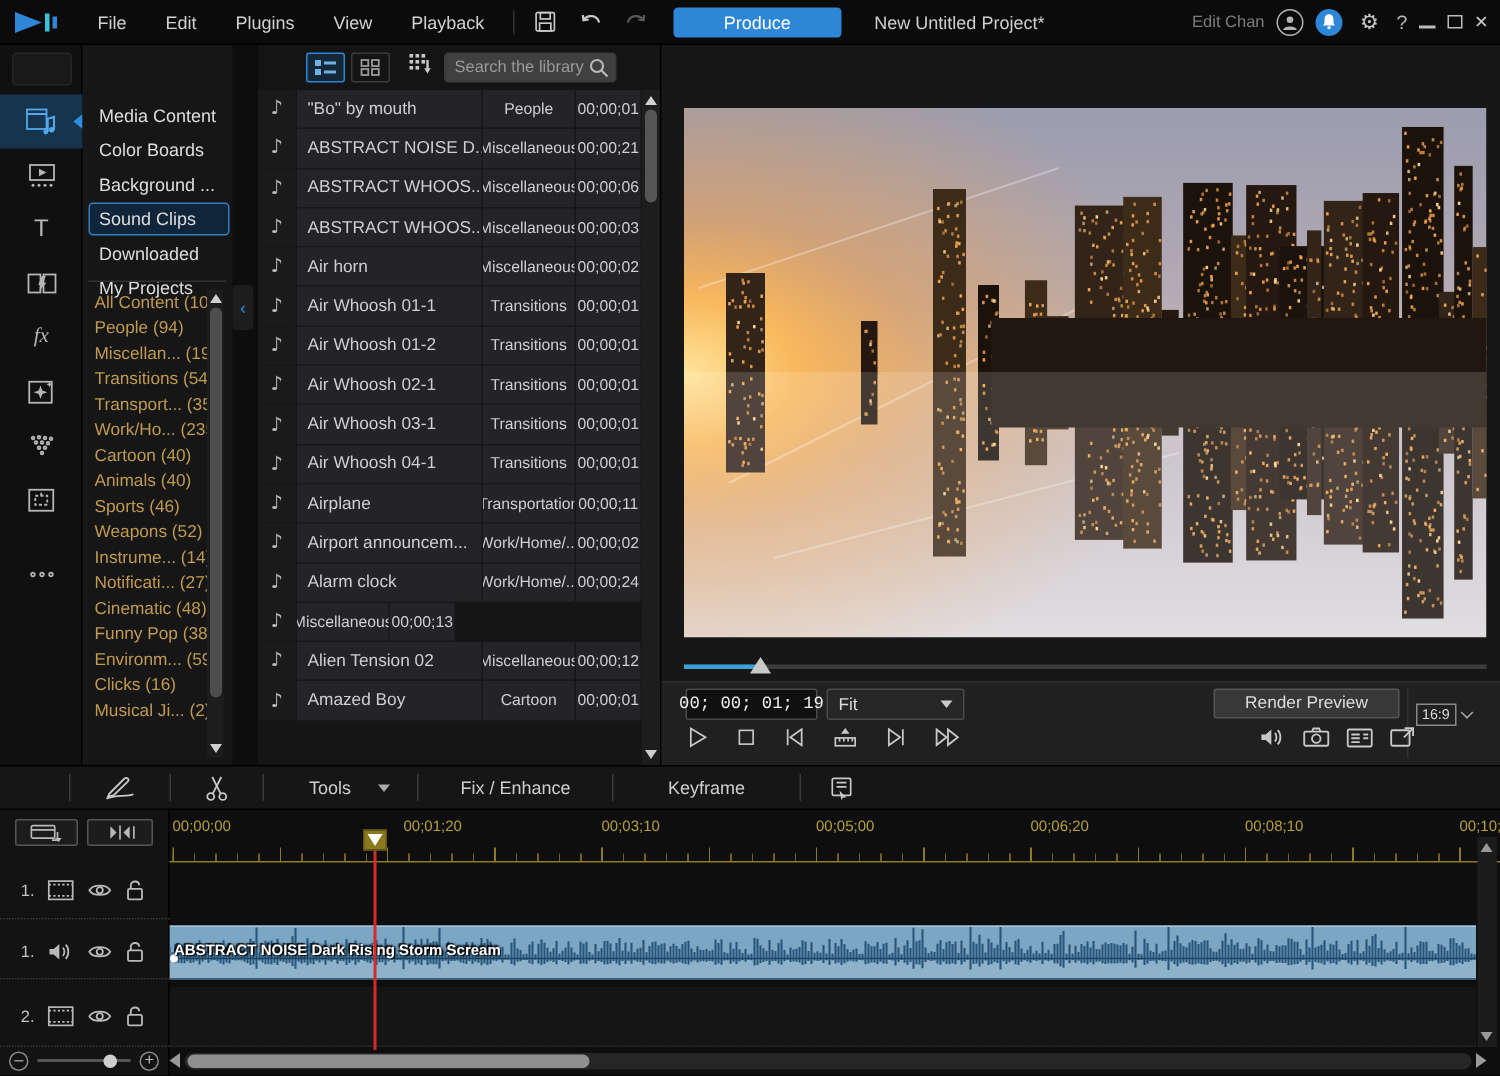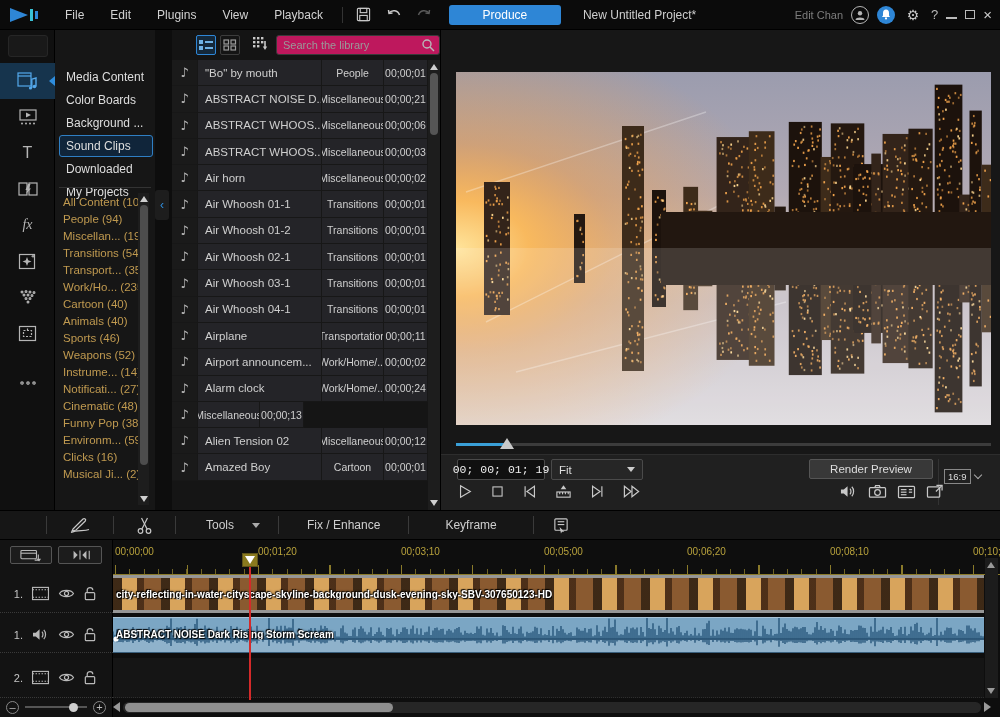--- a/index.html
+++ b/index.html
@@ -46,21 +46,21 @@
   #cat-scroll-thumb { position:absolute; left:1.5px; top:12px; width:8px; height:260px; background:#4d4d4d; border-radius:4px; }
   .tri-up { width:0; height:0; border-left:4px solid transparent; border-right:4px solid transparent; border-bottom:6px solid #cfcfcf; }
   .tri-down { width:0; height:0; border-left:4px solid transparent; border-right:4px solid transparent; border-top:6px solid #cfcfcf; }
   #collapse-handle { position:absolute; left:155px; top:190px; width:14px; height:30px; background:#1d1d1d; border-radius:3px; color:#2f8ede; font-size:12px; display:flex; align-items:center; justify-content:center; }
 
   
   #library-toolbar { position:absolute; left:172px; top:30px; width:268px; height:30px; background:#141414; display:flex; align-items:center; }
   .view-btn { width:26px; height:20px; border:1px solid #3c3c3c; border-radius:2px; margin-right:4px; display:flex; align-items:center; justify-content:center; }
   .view-btn.selected { border-color:#2e86d6; background:#14283a; }
   #sort-btn { margin:0 8px; }
-  #search-box { width:164px; height:20px; background:#be185d; border:1px solid #3a3a3a; border-radius:3px; color:#bbb; font-size:11px; padding:0 20px 0 6px; }
+  #search-box { width:115px; height:20px; background:#404040; border:1px solid #3a3a3a; border-radius:3px; color:#bbb; font-size:11px; padding:0 20px 0 6px; }
   #search-box::placeholder { color:#9a9a9a; }
   #search-wrap { position:relative; }
   #search-icon { position:absolute; right:5px; top:3px; }
 
   #clip-table { position:absolute; left:172px; top:60px; width:268px; height:450px; background:#151515; overflow:hidden; }
   #table-header { display:flex; height:27px; }
   .th { background:#2c2c2c; border-right:1px solid #171717; font-size:12px; color:#d6d6d6; display:flex; align-items:center; justify-content:center; gap:5px; }
   .th-name { width:150px; } .th-cat { width:62px; } .th-dur { width:44px; }
   .sort-arrow { width:0; height:0; border-left:4px solid transparent; border-right:4px solid transparent; border-bottom:5px solid #ccc; }
   .table-row { display:flex; height:26.3px; align-items:stretch; }
@@ -2307,34 +2307,29 @@
         <div id="zoom-slider">
             <div id="zoom-slider-handle"></div>
           </div>
         <div class="zoom-btn">+</div>
       </div>
     </div>
 
     <div id="ruler">
 
     <div class="ruler-label" style="left: 2px;">00;00;00</div>
-        <div class="ruler-label" style="left: 145px;">00;01;20</div>
+        <div class="ruler-label" style="left: 156px;">00;01;20</div>
         <div class="ruler-label" style="left: 288px;">00;03;10</div>
         <div class="ruler-label" style="left: 431px;">00;05;00</div>
         <div class="ruler-label" style="left: 574px;">00;06;20</div>
         <div class="ruler-label" style="left: 717px;">00;08;10</div>
         <div class="ruler-label" style="left: 860px;">00;10;00</div>
       </div>
 
     <div id="clips-area">
-      <div id="video-lane">
-        <div id="video-clip">
-          <div class="clip-label">city-reflecting-in-water-cityscape-skyline-background-dusk-evening-sky-SBV-307650123-HD</div>
-        </div>
-      </div>
       <div id="audio-lane">
         <svg id="audio-wave-svg" width="871" height="34" viewBox="0 0 871 34">
             <rect x="0" y="0" width="871" height="34" fill="#7ba6c4"></rect>
             <rect x="0" y="21" width="871" height="13" fill="#8fb2cb"></rect>
             <path d="M0 23.5V13.4M2 22.4V16.8M4 24.2V11.4M6 23.9V12.4M8 24.1V11.7M10 24.2V11.4M12 22.8V15.6M14 24.0V12.1M16 23.7V12.8M18 22.5V16.6M20 25.0V8.9M22 23.1V14.8M24 21.9V18.4M26 24.0V12.0M28 22.4V16.7M30 22.0V18.1M32 22.8V15.6M34 24.1V11.6M36 25.0V8.9M38 23.6V13.3M40 24.3V11.2M42 22.0V17.9M44 22.4V16.8M46 22.1V17.6M48 22.3V17.2M50 23.1V14.7M52 24.1V11.7M54 25.4V7.8M56 24.9V9.3M58 27.9V0.4M60 22.3V17.2M62 23.6V13.2M64 24.9V9.2M66 24.7V9.8M68 25.0V9.0M70 24.0V12.1M72 25.4V7.9M74 22.9V15.4M76 23.4V13.9M78 24.4V10.9M80 23.8V12.6M82 26.0V6.1M84 27.8V0.7M86 23.1V14.8M88 24.5V10.5M90 23.6V13.3M92 25.5V7.6M94 24.4V10.7M96 24.8V9.7M98 22.5V16.6M100 23.7V13.0M102 22.4V16.8M104 25.1V8.8M106 22.4V16.8M108 23.2V14.3M110 21.9V18.2M112 24.5V10.5M114 22.6V16.3M116 22.8V15.5M118 25.3V8.0M120 24.0V12.1M122 22.4V16.9M124 25.1V8.8M126 23.5V13.4M128 21.9V18.4M130 22.7V16.0M132 23.5V13.5M134 24.2V11.4M136 22.6V16.1M138 25.1V8.6M140 23.5V13.6M142 23.3V14.0M144 25.4V7.7M146 22.8V15.7M148 22.0V18.1M150 23.7V12.8M152 22.0V18.1M154 22.1V17.8M156 28.1V-0.2M158 22.1V17.7M160 24.2V11.4M162 22.8V15.6M164 25.2V8.3M166 24.1V11.8M168 25.4V7.8M170 22.2V17.5M172 25.4V7.8M174 24.5V10.5M176 24.8V9.6M178 24.8V9.7M180 27.7V0.9M182 22.8V15.5M184 22.5V16.6M186 24.7V9.9M188 22.7V15.9M190 22.6V16.3M192 22.4V16.9M194 23.6V13.1M196 24.1V11.8M198 24.7V10.0M200 22.7V15.8M202 24.7V10.0M204 23.2V14.5M206 23.8V12.6M208 25.5V7.4M210 24.4V10.7M212 25.3V8.0M214 24.7V9.9M216 22.4V16.8M218 22.6V16.2M220 21.9V18.3M222 23.6V13.2M224 21.9V18.4M226 21.9V18.4M228 24.6V10.3M230 25.5V7.6M232 23.2V14.4M234 22.9V15.4M236 22.0V18.1M238 22.0V17.9M240 24.1V11.6M242 24.8V9.6M244 21.9V18.2M246 24.3V11.1M248 25.2V8.3M250 24.5V10.5M252 23.4V13.8M254 22.5V16.5M256 23.3V14.2M258 24.9V9.3M260 22.0V17.9M262 22.7V15.9M264 23.4V13.9M266 24.8V9.6M268 23.4V13.7M270 22.3V17.0M272 21.9V18.4M274 24.7V9.9M276 24.3V11.0M278 24.7V9.8M280 22.5V16.6M282 21.9V18.3M284 24.2V11.3M286 22.6V16.1M288 23.3V14.1M290 24.9V9.4M292 24.9V9.3M294 24.3V11.0M296 22.6V16.2M298 24.4V10.7M300 25.5V7.4M302 22.7V15.8M304 24.6V10.3M306 22.5V16.4M308 24.5V10.5M310 22.4V16.9M312 23.2V14.3M314 23.4V13.8M316 25.1V8.6M318 22.4V16.9M320 23.8V12.6M322 24.6V10.1M324 24.8V9.6M326 23.9V12.2M328 24.3V11.1M330 24.4V10.8M332 22.5V16.4M334 23.7V12.8M336 24.3V11.1M338 23.8V12.6M340 23.2V14.5M342 24.2V11.3M344 24.7V9.9M346 25.0V9.1M348 23.2V14.4M350 22.4V16.7M352 23.7V12.8M354 23.0V15.1M356 22.9V15.4M358 23.1V14.7M360 22.7V16.0M362 23.0V15.1M364 25.2V8.4M366 24.4V10.7M368 25.2V8.3M370 22.4V16.8M372 22.2V17.5M374 24.5V10.4M376 23.2V14.5M378 24.7V10.0M380 23.0V14.9M382 22.2V17.4M384 23.1V14.6M386 21.9V18.3M388 22.1V17.8M390 25.6V7.3M392 25.4V7.9M394 24.0V12.1M396 23.3V14.2M398 22.7V16.0M400 25.1V8.7M402 22.9V15.2M404 22.7V16.0M406 24.4V10.7M408 25.2V8.4M410 22.9V15.4M412 21.9V18.4M414 23.4V13.7M416 23.0V15.0M418 23.2V14.5M420 23.6V13.3M422 25.1V8.8M424 24.7V9.8M426 22.7V16.0M428 24.6V10.2M430 22.3V17.2M432 22.6V16.2M434 22.3V17.1M436 24.0V12.0M438 22.1V17.7M440 25.3V8.0M442 22.1V17.8M444 24.4V10.7M446 23.7V12.9M448 25.3V8.0M450 24.2V11.3M452 23.1V14.8M454 22.5V16.6M456 23.0V15.1M458 23.2V14.3M460 22.0V18.0M462 22.1V17.8M464 24.8V9.5M466 24.3V11.2M468 23.7V12.8M470 23.7V12.8M472 24.7V10.0M474 23.1V14.6M476 24.3V11.1M478 24.5V10.5M480 21.9V18.2M482 22.3V17.2M484 25.6V7.3M486 23.4V13.7M488 22.0V18.1M490 23.9V12.4M492 25.1V8.8M494 23.3V14.0M496 27.8V0.5M498 24.8V9.5M500 25.0V8.9M502 27.5V1.5M504 23.4V13.7M506 22.2V17.3M508 22.6V16.2M510 22.4V16.7M512 24.3V11.2M514 25.1V8.7M516 23.1V14.7M518 24.6V10.2M520 24.9V9.4M522 24.2V11.3M524 24.8V9.6M526 22.2V17.3M528 25.0V9.0M530 23.3V14.0M532 21.9V18.4M534 28.3V-1.0M536 24.7V9.9M538 24.3V11.1M540 26.3V5.2M542 24.3V11.2M544 22.3V17.0M546 25.4V7.8M548 24.6V10.3M550 23.3V14.0M552 24.0V11.9M554 28.4V-1.2M556 22.9V15.2M558 24.7V10.0M560 23.5V13.4M562 22.4V16.8M564 24.9V9.2M566 25.4V7.9M568 23.2V14.3M570 22.2V17.3M572 23.0V15.1M574 23.8V12.7M576 22.1V17.6M578 22.7V15.9M580 22.1V17.6M582 24.7V9.8M584 22.2V17.4M586 22.9V15.2M588 22.1V17.8M590 24.2V11.3M592 24.3V11.1M594 26.2V5.3M596 27.1V2.7M598 22.1V17.8M600 24.1V11.6M602 22.1V17.8M604 23.8V12.5M606 22.5V16.6M608 24.2V11.4M610 23.8V12.7M612 24.8V9.7M614 23.5V13.6M616 24.9V9.3M618 23.1V14.7M620 23.0V14.9M622 24.1V11.6M624 24.6V10.3M626 24.2V11.3M628 24.4V10.7M630 24.3V11.2M632 24.1V11.6M634 23.9V12.3M636 24.4V10.7M638 24.1V11.7M640 22.1V17.8M642 23.6V13.2M644 27.2V2.4M646 22.0V17.9M648 21.9V18.2M650 25.4V7.8M652 24.4V10.7M654 22.7V15.9M656 22.5V16.6M658 24.3V11.1M660 22.1V17.6M662 22.6V16.1M664 22.8V15.7M666 28.7V-2.1M668 23.0V15.1M670 24.9V9.3M672 26.1V5.6M674 24.4V10.9M676 23.7V12.8M678 23.5V13.5M680 24.6V10.3M682 25.1V8.7M684 24.9V9.3M686 24.2V11.3M688 24.6V10.2M690 25.0V9.0M692 25.0V8.9M694 23.3V14.1M696 22.6V16.3M698 22.5V16.5M700 23.1V14.7M702 24.9V9.2M704 26.6V4.1M706 24.1V11.8M708 25.3V8.1M710 24.0V11.9M712 24.6V10.3M714 23.1V14.7M716 23.2V14.5M718 24.4V10.9M720 23.7V12.8M722 22.0V17.9M724 23.7V12.8M726 25.5V7.5M728 25.0V8.9M730 22.9V15.2M732 24.1V11.6M734 22.7V16.0M736 22.6V16.3M738 24.0V12.0M740 23.7V12.8M742 24.0V12.1M744 24.0V12.1M746 25.5V7.5M748 25.4V7.8M750 24.8V9.7M752 24.7V9.9M754 23.1V14.7M756 21.8V18.5M758 25.2V8.4M760 23.4V13.7M762 28.3V-1.0M764 23.4V13.7M766 23.8V12.6M768 24.1V11.8M770 25.1V8.8M772 22.8V15.6M774 24.3V11.2M776 24.0V11.9M778 25.0V9.1M780 23.0V15.0M782 22.0V18.0M784 22.2V17.4M786 24.2V11.4M788 25.0V9.1M790 22.6V16.1M792 25.1V8.7M794 22.2V17.5M796 22.6V16.1M798 25.2V8.4M800 23.8V12.5M802 26.0V6.0M804 26.4V4.7M806 23.3V14.0M808 25.0V9.0M810 23.1V14.8M812 22.3V17.2M814 22.6V16.2M816 23.1V14.7M818 24.7V9.8M820 22.0V18.0M822 22.3V17.1M824 28.0V-0.1M826 22.2V17.5M828 23.4V13.7M830 22.4V16.7M832 23.9V12.4M834 24.8V9.5M836 24.7V10.0M838 24.7V9.8M840 22.7V16.0M842 22.8V15.6M844 22.1V17.6M846 24.2V11.4M848 24.0V11.9M850 23.6V13.1M852 22.7V15.8M854 25.5V7.5M856 25.5V7.5M858 24.5V10.6M860 23.9V12.4M862 24.6V10.3M864 23.2V14.5M866 23.3V14.2M868 22.1V17.7M870 21.9V18.2" stroke="#27567a" stroke-width="1.4" fill="none"></path>
             <line x1="0" y1="21" x2="871" y2="21" stroke="#1d4564" stroke-width="1"></line>
             <circle cx="3" cy="21" r="2.6" fill="#fff"></circle>
           </svg>
         <div class="clip-label" style="top:16px;">ABSTRACT NOISE Dark Rising Storm Scream</div>
       </div>

